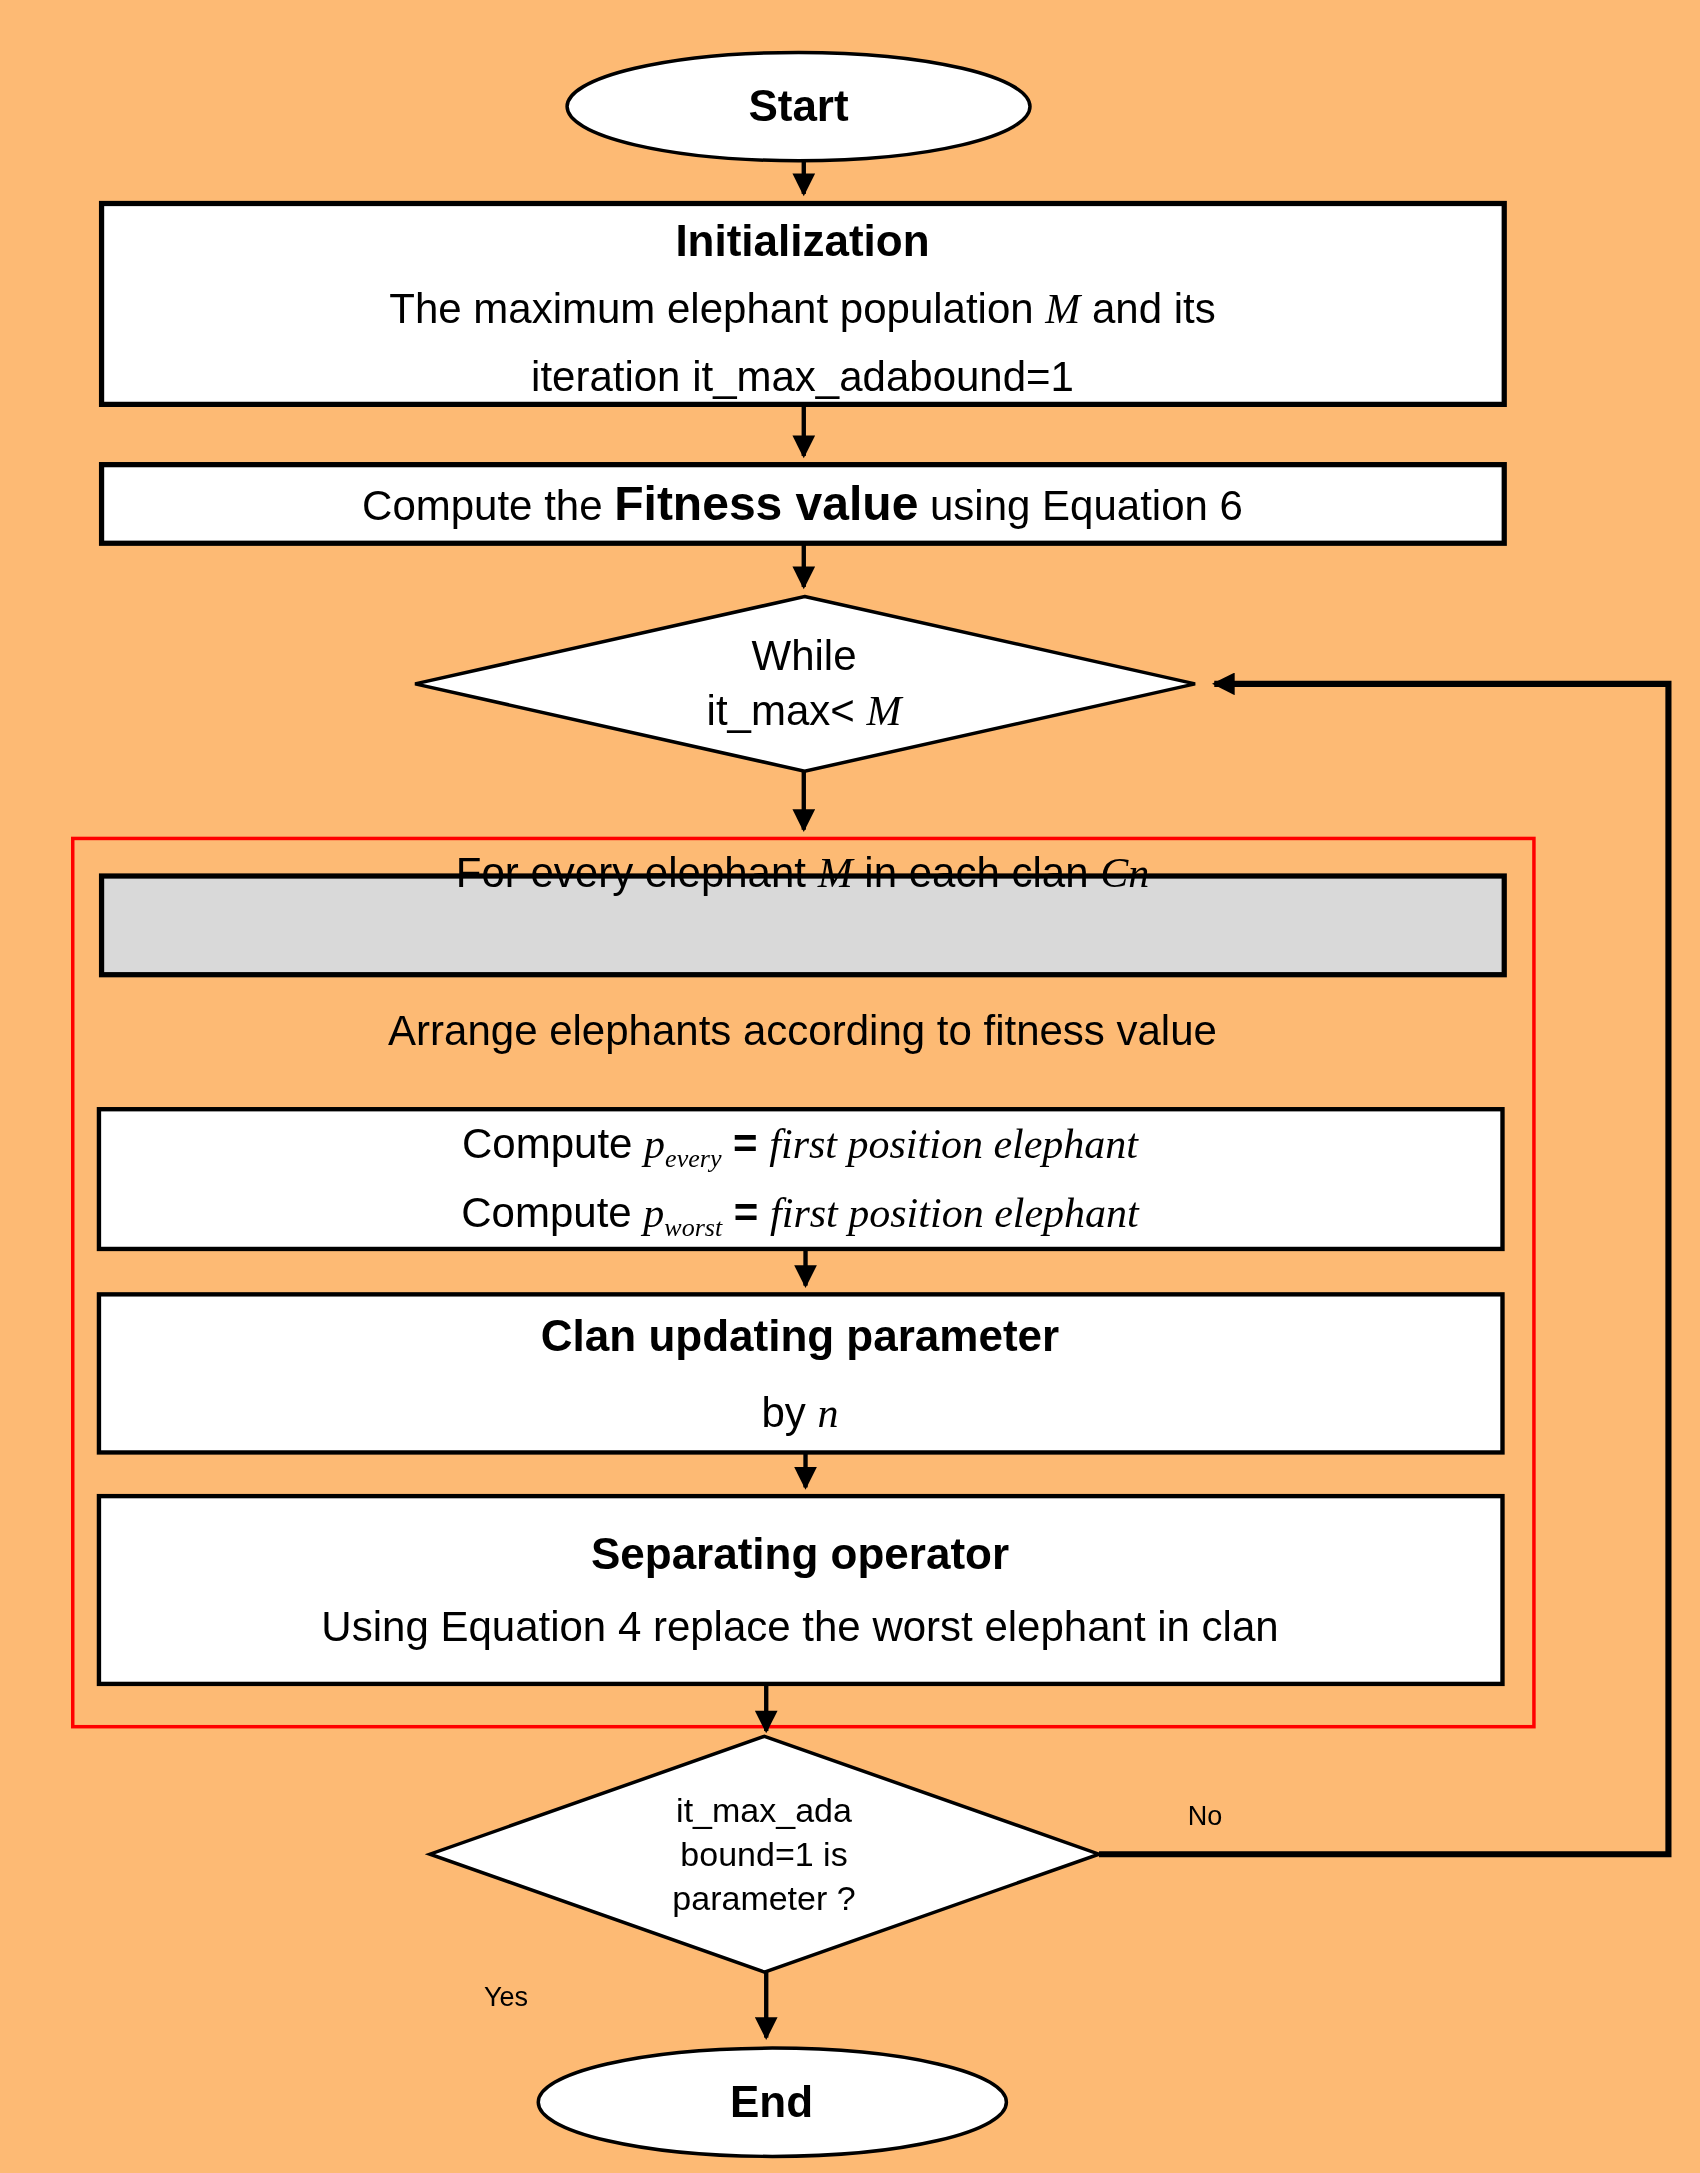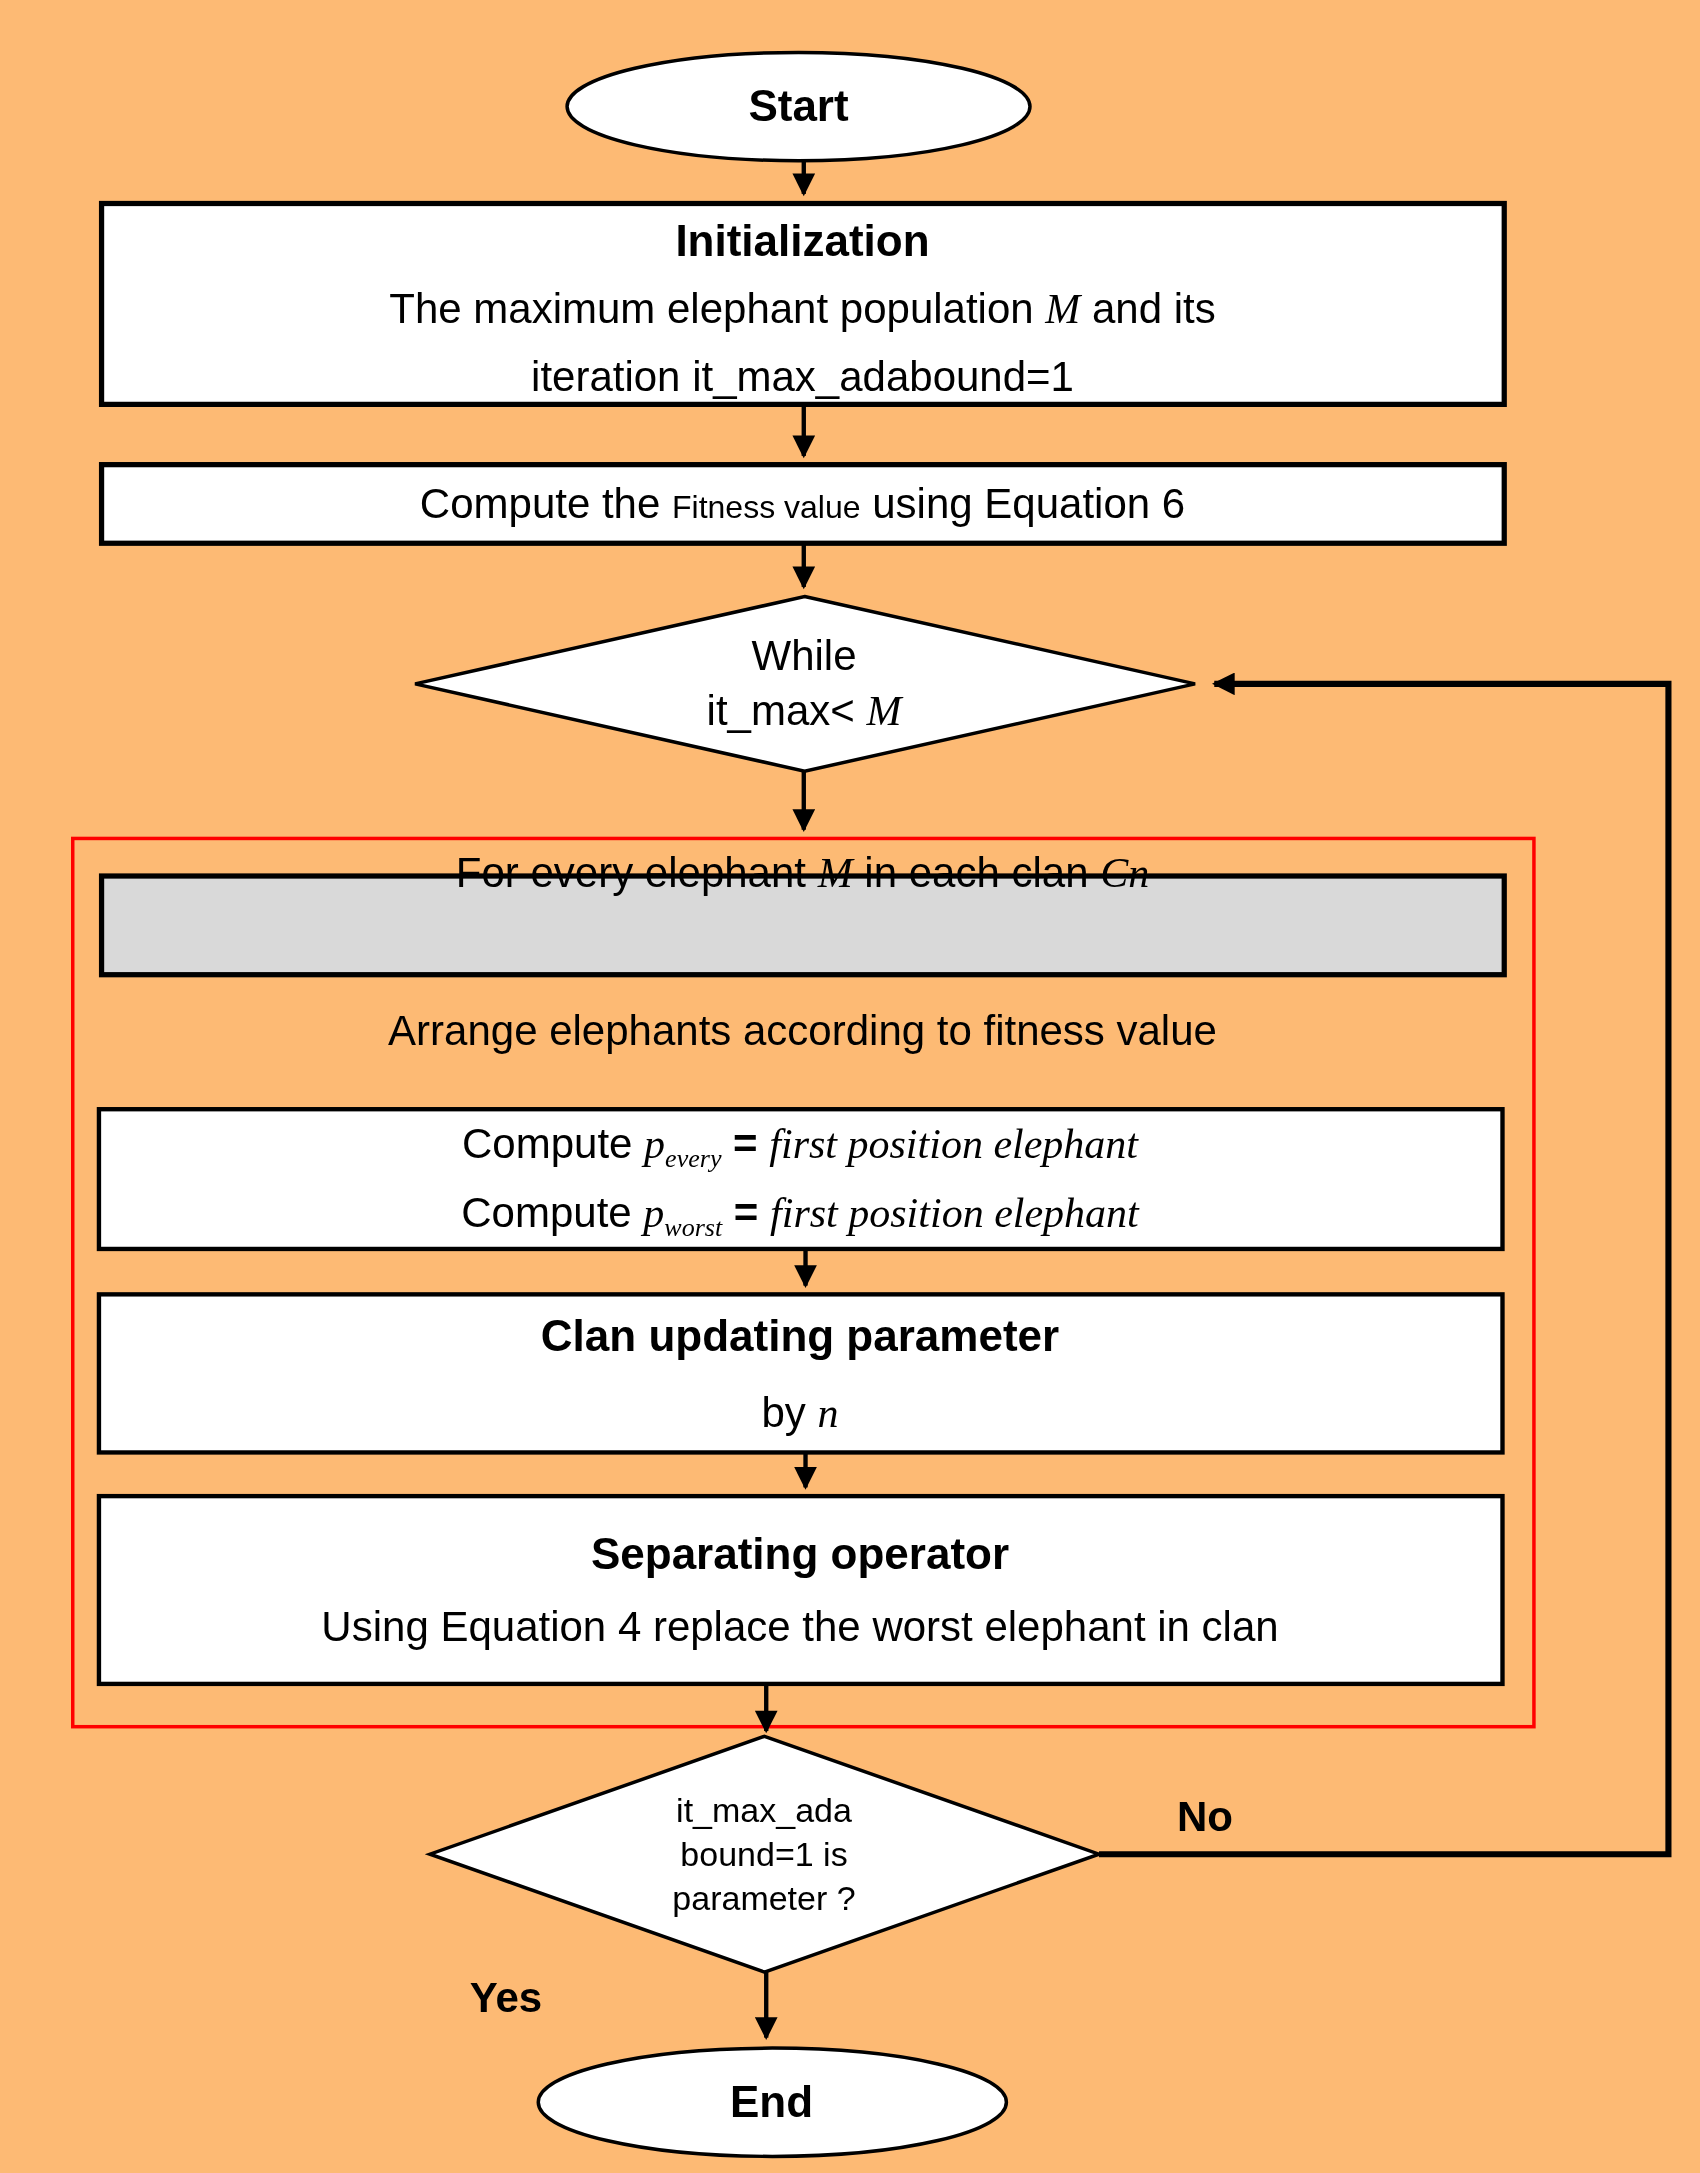--- a/index.html
+++ b/index.html
@@ -18,24 +18,24 @@
     align-items:center;justify-content:center;
     text-align:center;line-height:1.3;
     pointer-events:none;
   }
   .row{display:inline;white-space:nowrap;}
   .b{font-weight:bold;}
   .m{font-family:"Liberation Serif","DejaVu Serif",serif;font-style:italic;}
   .m sub{font-size:.62em;line-height:0;}
   .fs-title{font-size:44px;font-weight:bold;}
   .fs-body{font-size:42px;}
-  .fs-big{font-size:32px;font-weight:normal;}
+  .fs-big{font-size:48px;font-weight:bold;}
   .fs-dec{font-size:34px;}
   .fs-term{font-size:44px;font-weight:bold;}
-  .fs-lbl{font-size:42px;font-weight:bold;}
+  .fs-lbl{font-size:27px;}
   .spread{justify-content:space-evenly;gap:13px;}
 </style>
 </head>
 <body>
 
 <div class="canvas">
 
   <svg width="1701" height="2173" viewBox="0 0 1947 2488">
     <defs>
       <marker id="arrow" viewBox="0 0 10 10" refX="9" refY="5" markerWidth="32" markerHeight="26" orient="auto" markerUnits="userSpaceOnUse">

